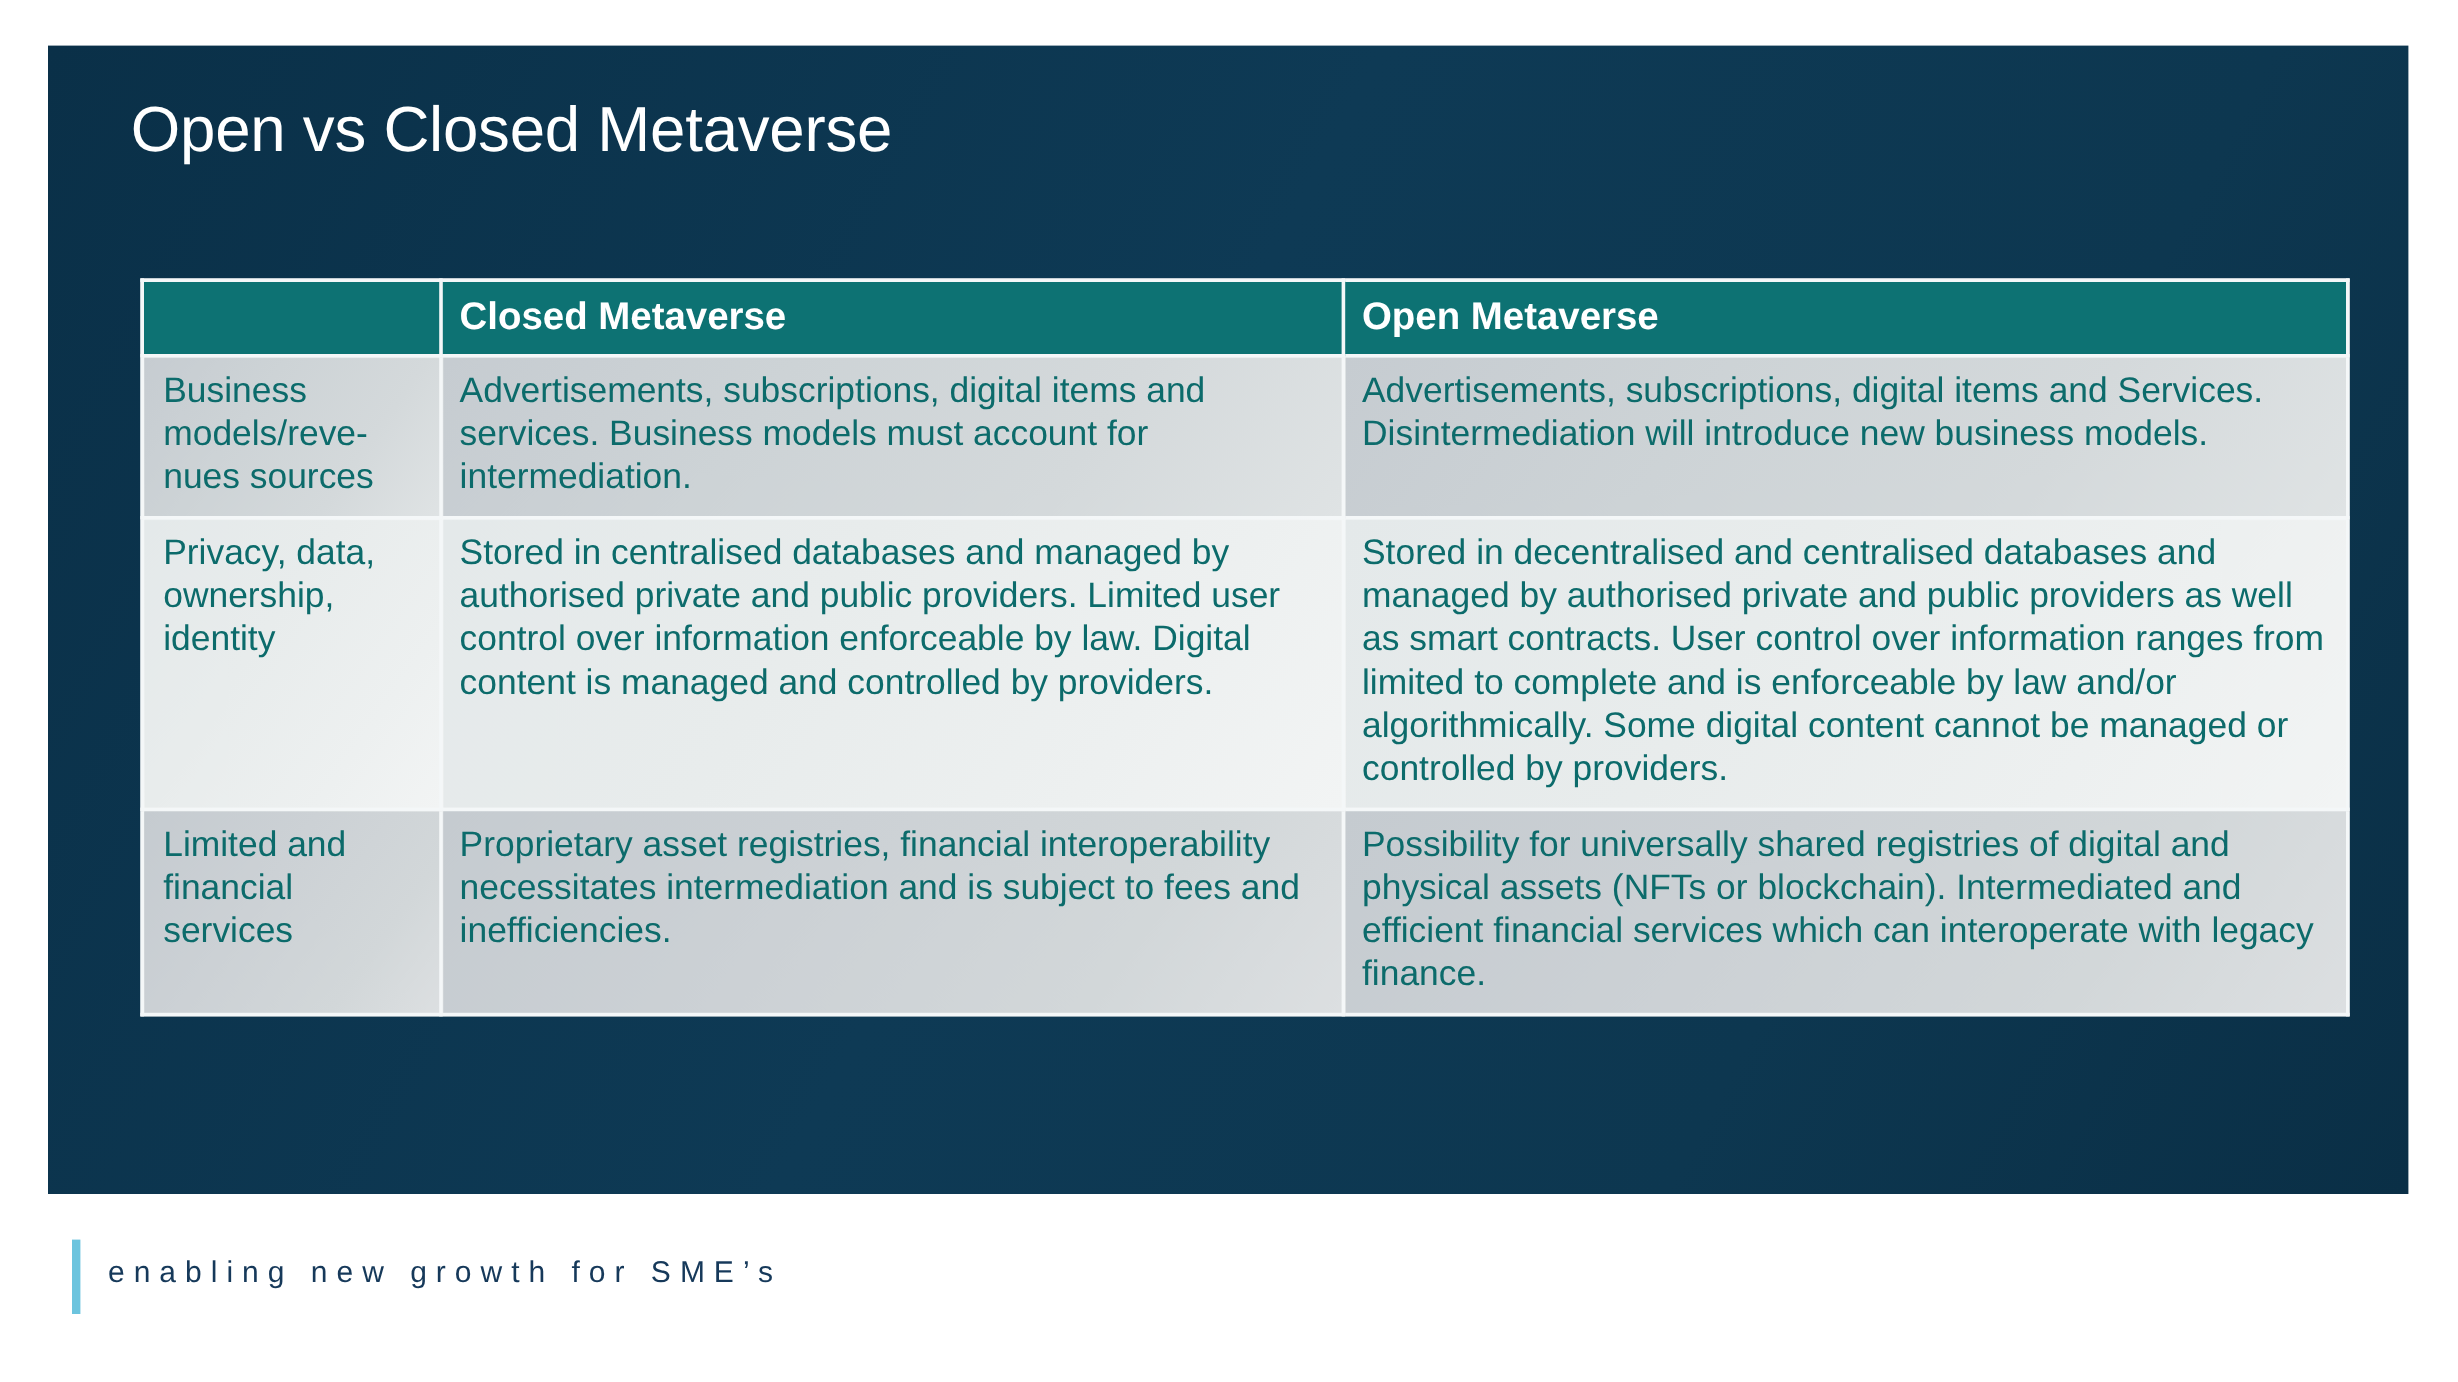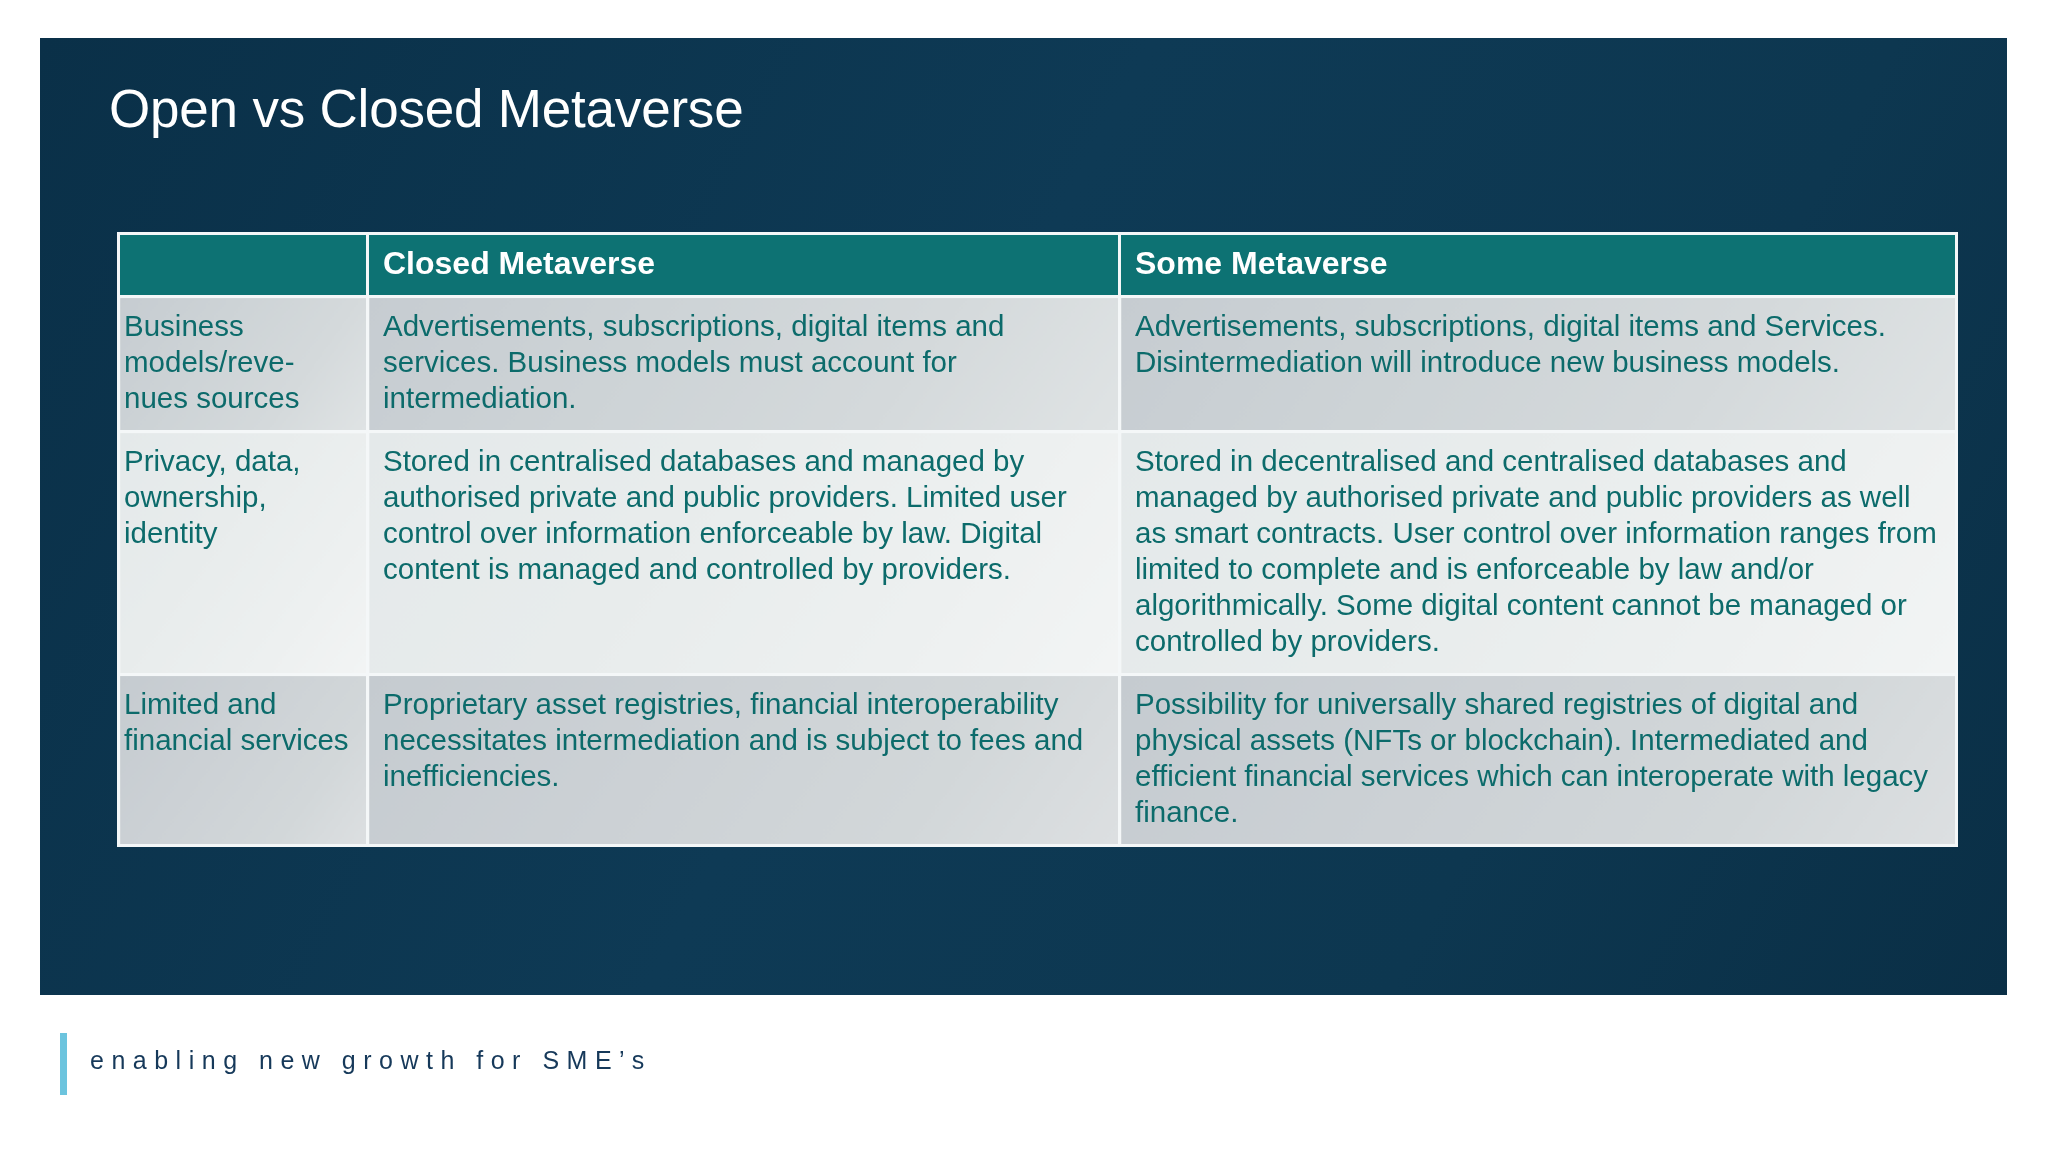--- a/index.html
+++ b/index.html
@@ -81,21 +81,21 @@
   tbody td {
     color: #0c6b6b;
     font-size: 29.5px;
     line-height: 1.22;
     padding: 10px 14px 14px 14px;
   }
   tbody tr.r-a td { background: linear-gradient(125deg, #c6ccd1 0%, #cdd3d6 35%, #d4d9db 70%, #dfe3e4 100%); }
   tbody tr.r-b td { background: linear-gradient(125deg, #e4e9ea 0%, #e8ecec 40%, #edf0f0 75%, #f2f4f4 100%); }
   tbody tr.r-c td { background: linear-gradient(125deg, #c5cbd0 0%, #ccd1d5 40%, #d2d7d9 75%, #dcdfe1 100%); }
 
-  tbody td.label { padding-left: 4px; }
+  tbody td.label { padding-left: 16px; }
 
   
   .footer {
     position: absolute;
     left: 0;
     top: 1032px;
     width: 1636px;
     height: 74px;
   }
   .footer-bar {
@@ -128,21 +128,21 @@
     <table class="cmp">
       <colgroup>
         <col class="c1">
           <col class="c2">
           <col class="c3">
       </colgroup>
       <thead>
         <tr>
           <th class="blank"></th>
           <th>Closed Metaverse</th>
-          <th>Some Metaverse</th>
+          <th>Open Metaverse</th>
         </tr>
       </thead>
       <tbody>
         <tr class="r-a">
           <td class="label">Business models/reve-nues sources</td>
           <td>Advertisements, subscriptions, digital items and services. Business models must account for intermediation.</td>
           <td>Advertisements, subscriptions, digital items and Services.  Disintermediation will introduce new business models.</td>
         </tr>
         <tr class="r-b">
           <td class="label">Privacy, data, ownership, identity</td>

